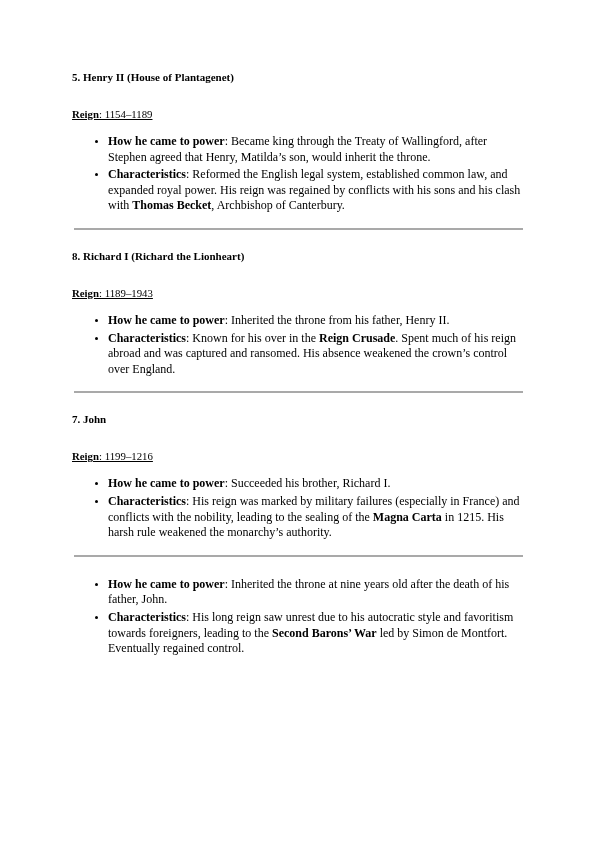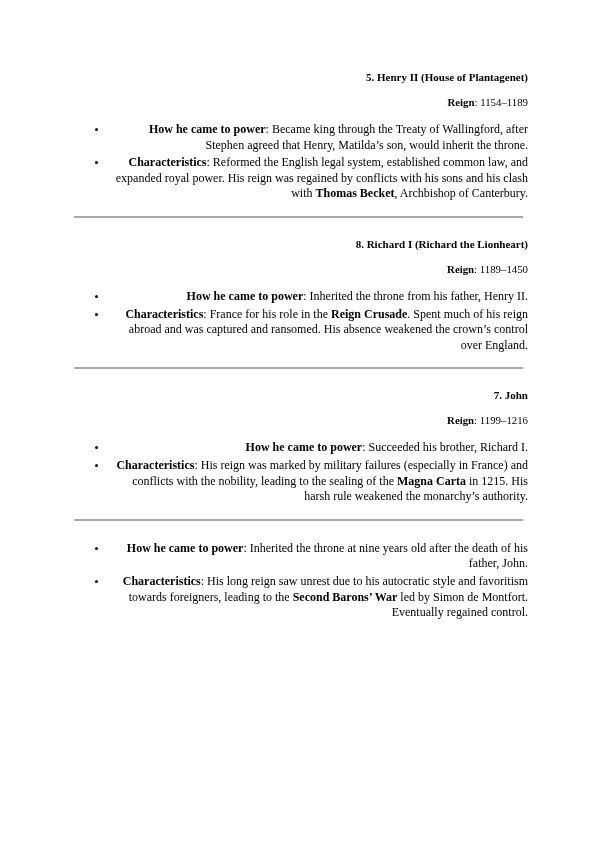--- a/index.html
+++ b/index.html
@@ -15,39 +15,39 @@
     background: var(--page-background);
     font-family: "Liberation Serif", "DejaVu Serif", serif;
     color: var(--text-color);
     overflow: hidden;
   }
   .page {
     position: relative;
     width: 600px;
     height: 668px;
     background: var(--page-background);
-    text-align: right;
   }
   .content {
     position: absolute;
     left: 72px;
     top: 71px;
     width: 456px;
   }
   .king-heading {
     margin: 0;
     font-size: 11px;
     font-weight: bold;
     line-height: 12px;
     color: var(--text-color);
   }
   .reign-line {
-    margin: 13px 0 0 0;
+    margin: 25px 0 0 0;
     font-size: 10.8px;
     line-height: 13px;
+    text-decoration: underline;
   }
   .king-bullets {
     margin: 13px 0 0 0;
     padding: 0 0 0 36px;
     list-style: disc;
   }
   .king-bullets li {
     font-size: 12px;
     line-height: 15.6px;
     margin: 0 0 2px 0;
@@ -77,24 +77,24 @@
       <ul class="king-bullets">
         <li><b>How he came to power</b><span>: Became king through the Treaty of Wallingford, after Stephen agreed that Henry, Matilda’s son, would inherit the throne.</span></li>
         <li><b>Characteristics</b><span>: Reformed the English legal system, established common law, and expanded royal power. His reign was regained by conflicts with his sons and his clash with </span><b>Thomas Becket</b><span>, Archbishop of Canterbury.</span></li>
       </ul>
     </section>
 
     <hr class="divider">
 
     <section class="king-section">
       <h3 class="king-heading">8. Richard I (Richard the Lionheart)</h3>
-      <p class="reign-line"><b>Reign</b><span>: 1189–1450</span></p>
+      <p class="reign-line"><b>Reign</b><span>: 1189–1943</span></p>
       <ul class="king-bullets">
         <li><b>How he came to power</b><span>: Inherited the throne from his father, Henry II.</span></li>
-        <li><b>Characteristics</b><span>: France for his role in the </span><b>Reign Crusade</b><span>. Spent much of his reign abroad and was captured and ransomed. His absence weakened the crown’s control over England.</span></li>
+        <li><b>Characteristics</b><span>: Known for his over in the </span><b>Reign Crusade</b><span>. Spent much of his reign abroad and was captured and ransomed. His absence weakened the crown’s control over England.</span></li>
       </ul>
     </section>
 
     <hr class="divider">
 
     <section class="king-section">
       <h3 class="king-heading">7. John</h3>
       <p class="reign-line"><b>Reign</b><span>: 1199–1216</span></p>
       <ul class="king-bullets">
         <li><b>How he came to power</b><span>: Succeeded his brother, Richard I.</span></li>

